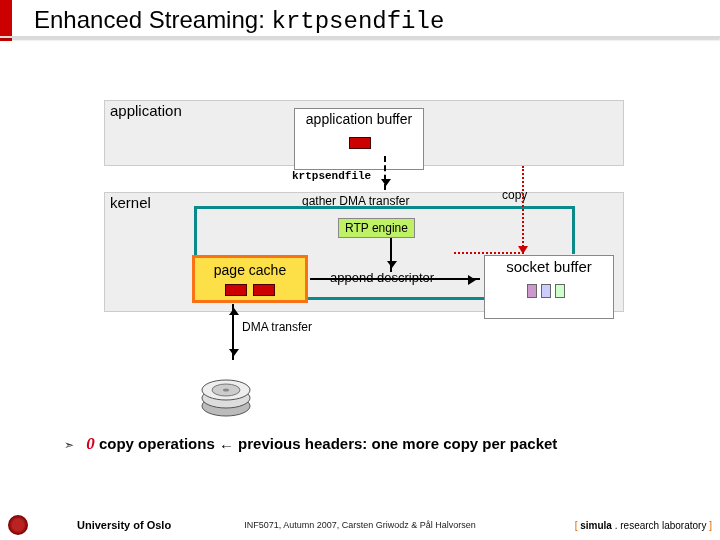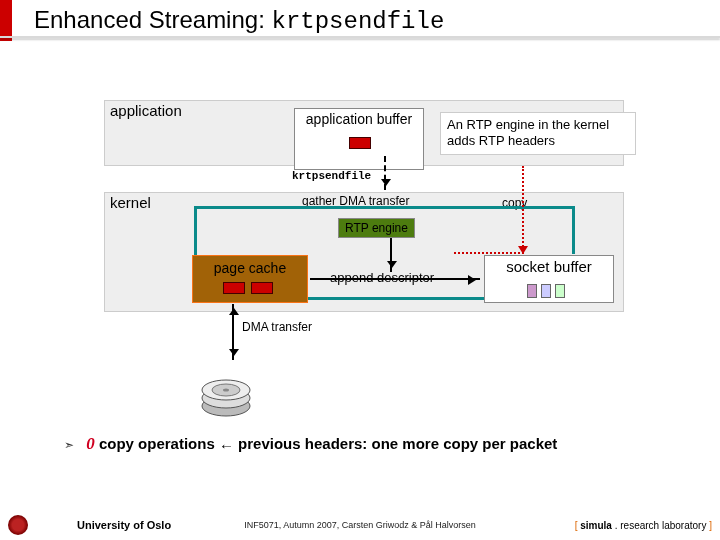--- a/index.html
+++ b/index.html
@@ -86,41 +86,41 @@
   }
   .arrow-down-krt::after {
     content: "";
     position: absolute; bottom: -1px; left: -5px;
     border: 5px solid transparent;
     border-top: 7px solid #000;
   }
 
   .rtp-box {
     position: absolute; top: 118px; left: 234px;
-    background: #4d7c0f; border: 1px solid #888;
+    background: #bef264; border: 1px solid #888;
     font-size: 12px;
     padding: 2px 6px;
   }
 
   .pagecache-box {
     position: absolute; top: 155px; left: 88px;
     width: 116px; height: 48px;
-    background: #a16207; border: 1px solid #f97316;
+    background: #fde047; border: 3px solid #f97316;
     text-align: center; font-size: 14px;
     padding-top: 4px;
   }
   .pagecache-box .chunk-row {
     position: relative; height: 14px; margin-top: 6px;
   }
   .pagecache-box .c1 { left: 30px; }
   .pagecache-box .c2 { left: 58px; }
 
   .socketbuf-box {
     position: absolute; top: 155px; left: 380px;
-    width: 130px; height: 48px;
+    width: 130px; height: 64px;
     background: #fff; border: 1px solid #888;
     text-align: center; font-size: 15px;
     padding-top: 2px;
   }
   .socketbuf-box .mini {
     position: absolute; width: 10px; height: 14px;
     top: 28px;
     background: #ddd; border: 1px solid #666;
   }
   .socketbuf-box .m1 { left: 42px; background:#c9c; }
@@ -129,21 +129,21 @@
 
   .gather-label {
     position: absolute; top: 94px; left: 198px;
     font-size: 12px;
   }
   .append-label {
     position: absolute; top: 170px; left: 226px;
     font-size: 13px;
   }
   .copy-label {
-    position: absolute; top: 96px; left: 398px;
+    position: absolute; top: 88px; left: 398px;
     font-size: 12px;
   }
 
   .arrow-h1 {
     position: absolute; top: 178px; left: 206px;
     width: 170px; height: 0;
     border-top: 2px solid #000;
   }
   .arrow-h1::after {
     content:""; position:absolute; right:-1px; top:-5px;
@@ -255,21 +255,20 @@
   <div class="layer-app"></div>
   <div class="layer-kernel"></div>
   <div class="lbl-app">application</div>
   <div class="lbl-kernel">kernel</div>
 
   <div class="appbuf-box">
     <span>application buffer</span>
     <div class="data-chunk"></div>
   </div>
 
-  <div class="note-box">An RTP engine in the kernel adds RTP headers</div>
 
   <div class="krt-label">krtpsendfile</div>
   <div class="arrow-down-krt"></div>
 
   <div class="gather-label">gather DMA transfer</div>
   <div class="copy-label">copy</div>
 
   <div class="teal-path2"></div>
   <div class="teal-path"></div>
   <div class="teal-vert"></div>

